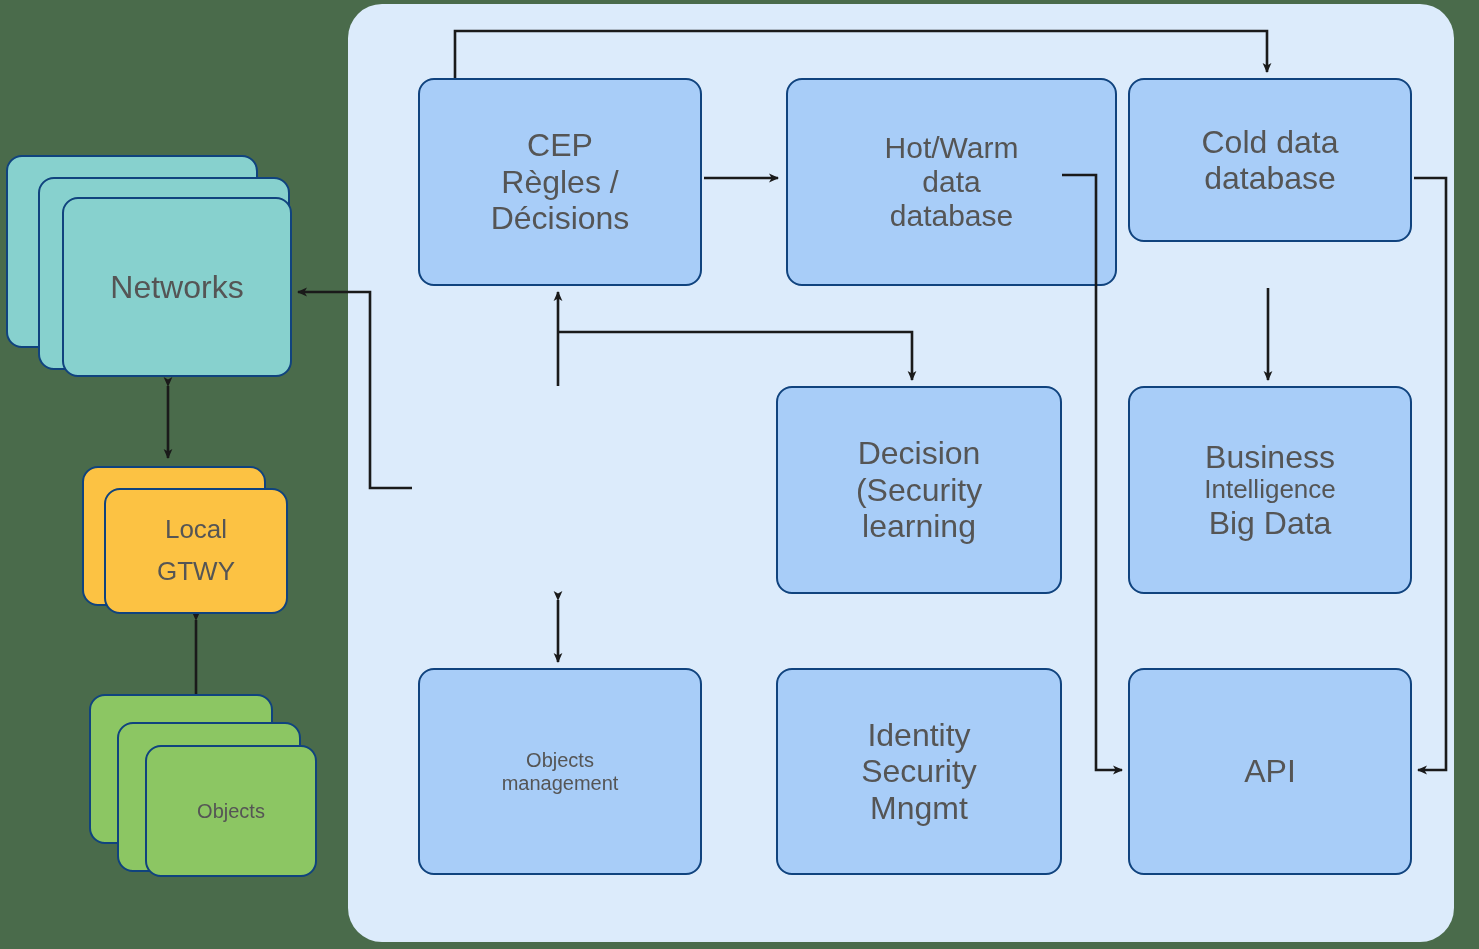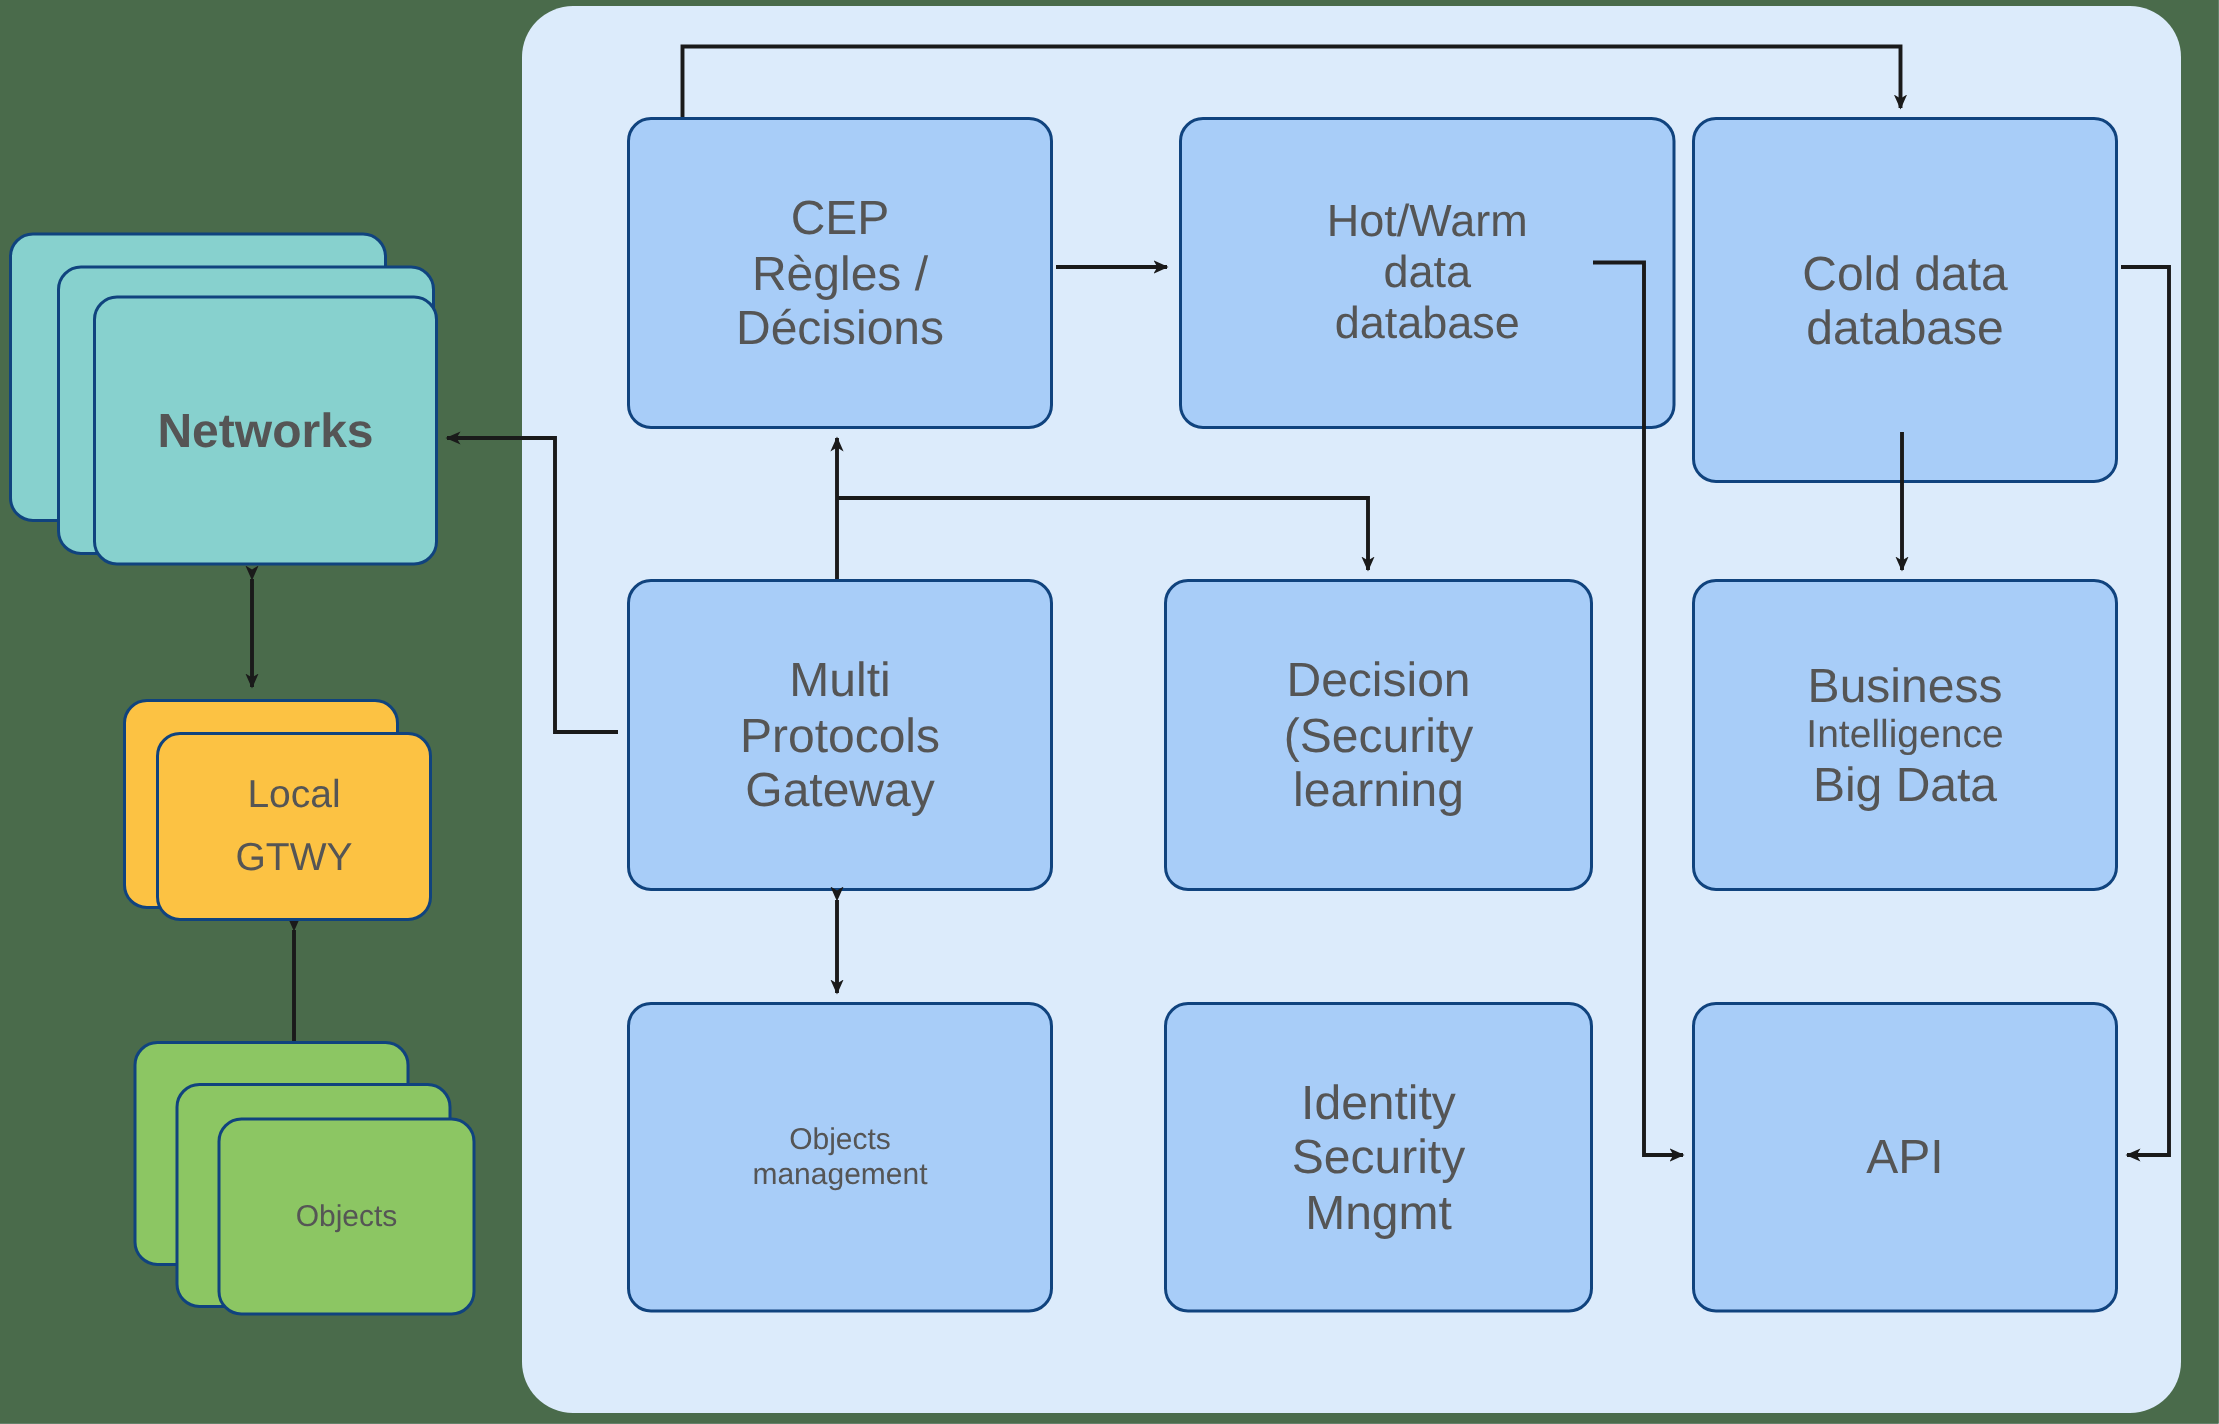--- a/index.html
+++ b/index.html
@@ -9,21 +9,21 @@
   
   .panel{position:absolute;left:348px;top:4px;width:1106px;height:938px;
          background:#dcebfb;border-radius:34px;}
 
   
   .node{position:absolute;box-sizing:border-box;border:2px solid #10437e;
         border-radius:16px;display:flex;flex-direction:column;
         align-items:center;justify-content:center;text-align:center;
         color:#555555;line-height:1.14;}
   .blue{background:#a8cdf8;}
-  .teal{background:#87d1ce;font-weight:bold;}
+  .teal{background:#87d1ce;}
   .orange{background:#fcc243;gap:12px;}
   .green{background:#8cc663;}
 
   .f32{font-size:32px;}
   .f26{font-size:26px;}
   .f24{font-size:20px;}
 
   
   #wires{position:absolute;left:0;top:0;width:1479px;height:949px;
          pointer-events:none;}
@@ -58,30 +58,25 @@
     <span>Règles /</span>
     <span>Décisions</span>
   </div>
 
   <div class="node blue f30" style="left:786px;top:78px;width:331px;height:208px;font-size:30px;">
     <span>Hot/Warm</span>
     <span>data</span>
     <span>database</span>
   </div>
 
-  <div class="node blue f32" style="left:1128px;top:78px;width:284px;height:244px;">
+  <div class="node blue f32" style="left:1128px;top:78px;width:284px;height:164px;">
     <span>Cold data</span>
     <span>database</span>
   </div>
 
-  <div class="node blue f32" style="left:418px;top:386px;width:284px;height:208px;">
-    <span>Multi</span>
-    <span>Protocols</span>
-    <span>Gateway</span>
-  </div>
 
   <div class="node blue f32" style="left:776px;top:386px;width:286px;height:208px;">
     <span>Decision</span>
     <span>(Security</span>
     <span>learning</span>
   </div>
 
   <div class="node blue" style="left:1128px;top:386px;width:284px;height:208px;justify-content:center;">
     <span class="f32">Business</span>
     <span class="f26">Intelligence</span>

